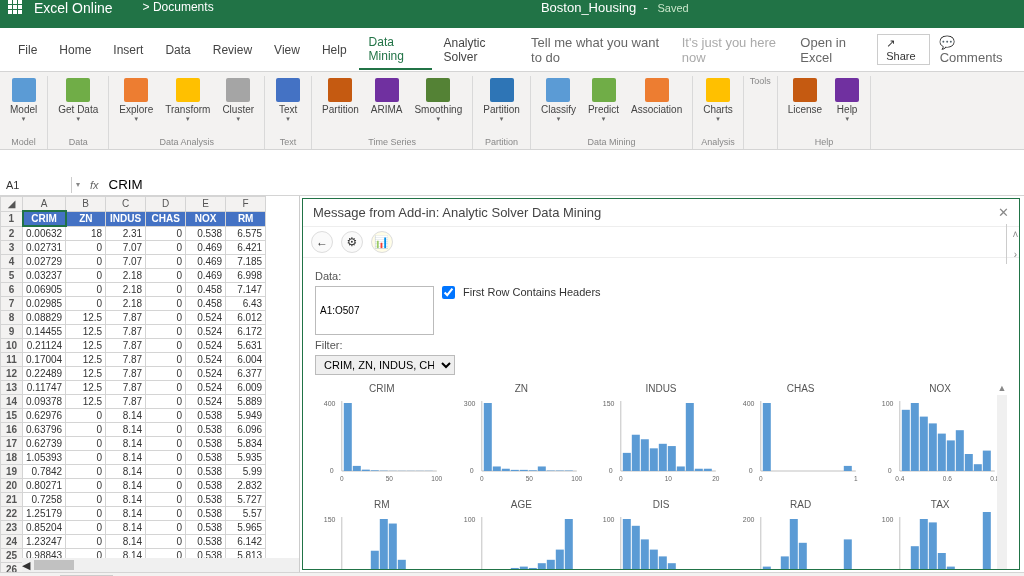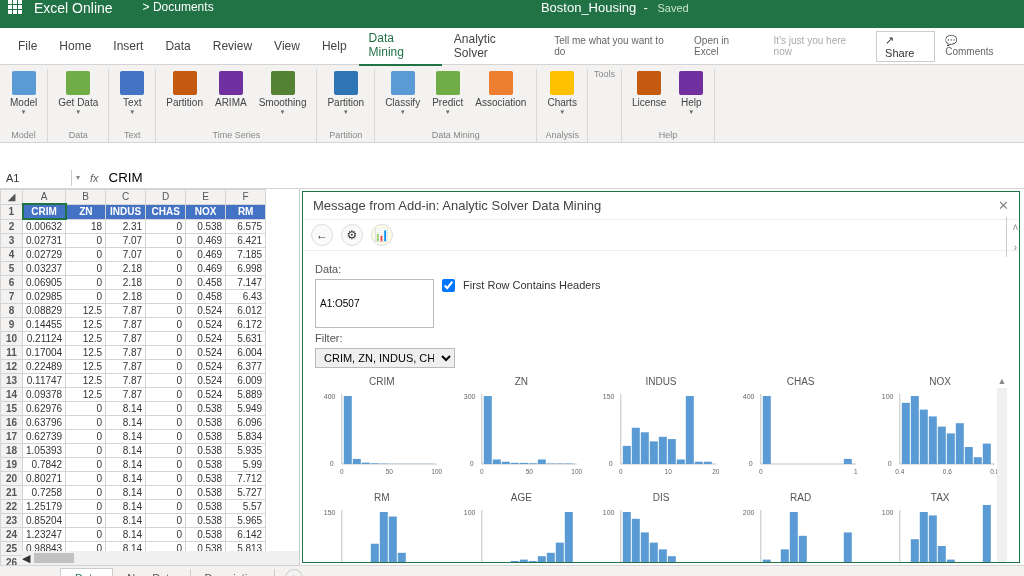--- a/index.html
+++ b/index.html
@@ -8,25 +8,25 @@
 
 .title-bar { height: 28px; background: #217346; color: #fff; display: flex; padding: 0 8px; font-size: 12px; }
 .title-bar .waffle { width: 16px; height: 16px; display: grid; grid-template-columns: repeat(3,4px); grid-template-rows: repeat(3,4px); gap:1px; margin-right:10px;}
 .title-bar .waffle span { background:#fff; }
 .title-bar .app-name { font-size: 14px; margin-right: 30px; }
 .title-bar .breadcrumb { font-size: 12px; }
 .title-bar .doc-title { flex:1; text-align:center; font-size:13px; }
 .title-bar .saved { color:#c8e6c9; font-size:11px; margin-left:6px;}
 
 
-.ribbon-tabs { height: 37px; background:#fff; border-bottom:1px solid #d4d4d4; display:flex; align-items:center; padding:0 8px; gap:2px;}
+.ribbon-tabs { height: 44px; background:#fff; border-bottom:1px solid #d4d4d4; display:flex; align-items:center; padding:0 8px; gap:2px;}
 .ribbon-tabs .tab { padding: 5px 10px; font-size:12px; color:#444; cursor:pointer; }
 .ribbon-tabs .tab.active { color:#217346; border-bottom:2px solid #217346; }
 .ribbon-tabs .spacer { flex:1; }
-.ribbon-tabs .right-item { font-size:10px; color:#666; padding:4px 8px;}
+.ribbon-tabs .right-item { font-size:13px; color:#666; padding:4px 8px;}
 .ribbon-tabs .share { border:1px solid #ccc; padding:2px 8px; font-size:11px;}
 
 
 .ribbon { height: 78px; background:#f3f2f1; border-bottom:1px solid #d4d4d4; display:flex; padding-top:4px;}
 .ribbon-group { border-right:1px solid #d9d9d9; padding:0 6px; display:flex; flex-direction:column; align-items:center; }
 .ribbon-group .buttons { display:flex; gap:4px; flex:1; align-items:flex-start;}
 .ribbon-btn { display:flex; flex-direction:column; align-items:center; padding:2px 4px; cursor:pointer; min-width:34px;}
 .ribbon-btn .icon { width:24px; height:24px; background:#5b9bd5; border-radius:2px; margin-bottom:2px; display:flex; align-items:center; justify-content:center;}
 .ribbon-btn .label { font-size:10px; text-align:center; line-height:1.1; color:#444;}
 .ribbon-btn .caret { font-size:7px; color:#666; }
@@ -113,22 +113,22 @@
     <div class="tab">Home</div>
     <div class="tab">Insert</div>
     <div class="tab">Data</div>
     <div class="tab">Review</div>
     <div class="tab">View</div>
     <div class="tab">Help</div>
     <div class="tab active">Data Mining</div>
     <div class="tab">Analytic Solver</div>
     <div class="spacer"></div>
   <span class="right-item">Tell me what you want to do</span>
+  <span class="right-item" style="color:#aaa">It's just you here now</span>
   <span class="right-item">Open in Excel</span>
-  <span class="right-item" style="color:#aaa">It's just you here now</span>
   <span class="share">↗ <span>Share</span></span>
   <span class="right-item">💬 <span>Comments</span></span>
 </div>
 
 <div class="ribbon" id="ribbon">
     <div class="ribbon-group">
       <div class="buttons">
         <div class="ribbon-btn">
           <div class="icon" style="background: rgb(91, 155, 213);"></div>
           <div class="label">Model</div>
@@ -139,20 +139,40 @@
     </div>
     <div class="ribbon-group">
       <div class="buttons">
         <div class="ribbon-btn">
           <div class="icon" style="background: rgb(112, 173, 71);"></div>
           <div class="label">Get Data</div>
           <div class="caret">▾</div>
         </div>
       </div>
       <div class="group-label">Data</div>
+    </div>
+    <div class="ribbon-group">
+      <div class="buttons">
+        <div class="ribbon-btn">
+          <div class="icon" style="background: rgb(237, 125, 49);"></div>
+          <div class="label">Explore</div>
+          <div class="caret">▾</div>
+        </div>
+        <div class="ribbon-btn">
+          <div class="icon" style="background: rgb(255, 192, 0);"></div>
+          <div class="label">Transform</div>
+          <div class="caret">▾</div>
+        </div>
+        <div class="ribbon-btn">
+          <div class="icon" style="background: rgb(165, 165, 165);"></div>
+          <div class="label">Cluster</div>
+          <div class="caret">▾</div>
+        </div>
+      </div>
+      <div class="group-label">Data Analysis</div>
     </div>
     <div class="ribbon-group">
       <div class="buttons">
         <div class="ribbon-btn">
           <div class="icon" style="background: rgb(68, 114, 196);"></div>
           <div class="label">Text</div>
           <div class="caret">▾</div>
         </div>
       </div>
       <div class="group-label">Text</div>
@@ -426,21 +446,21 @@
             <td>0.538</td>
             <td>5.99</td>
           </tr>
           <tr>
             <th class="rowhead">20</th>
             <td>0.80271</td>
             <td>0</td>
             <td>8.14</td>
             <td>0</td>
             <td>0.538</td>
-            <td>7.712</td>
+            <td>2.832</td>
           </tr>
           <tr>
             <th class="rowhead">21</th>
             <td>0.7258</td>
             <td>0</td>
             <td>8.14</td>
             <td>0</td>
             <td>0.538</td>
             <td>5.727</td>
           </tr>

